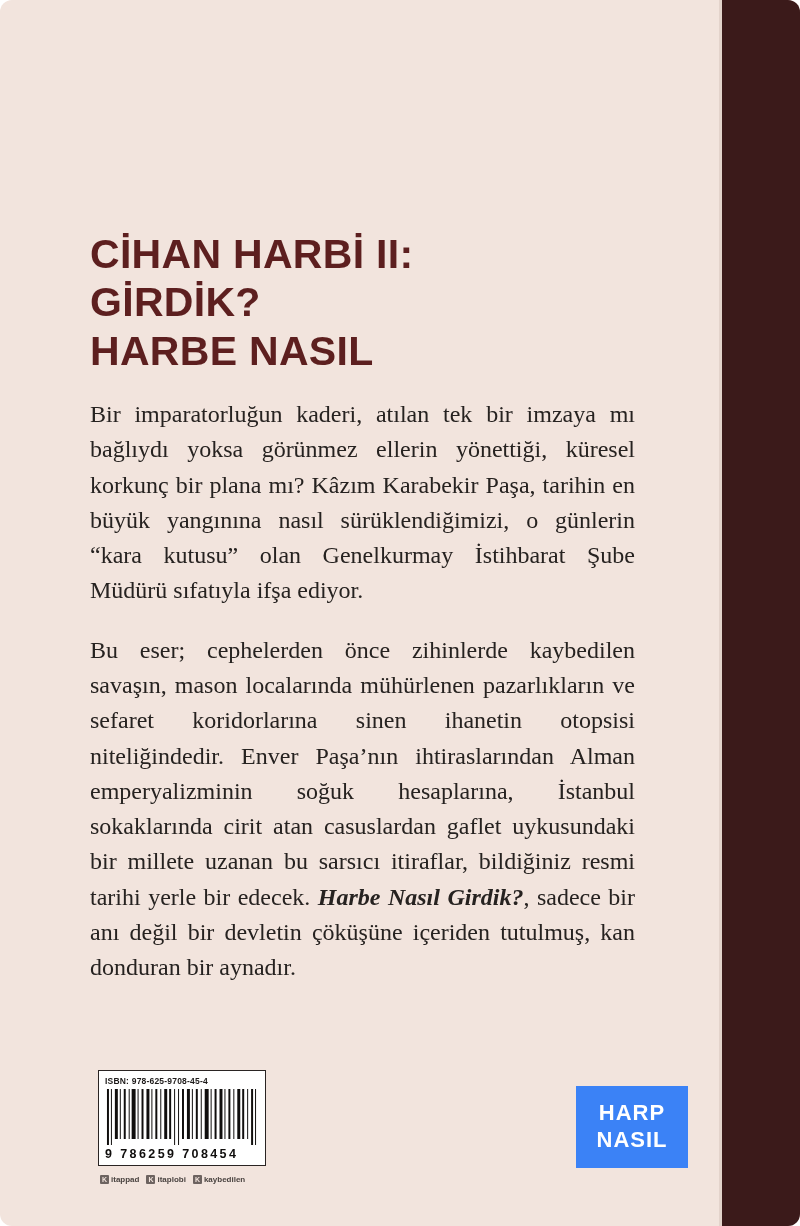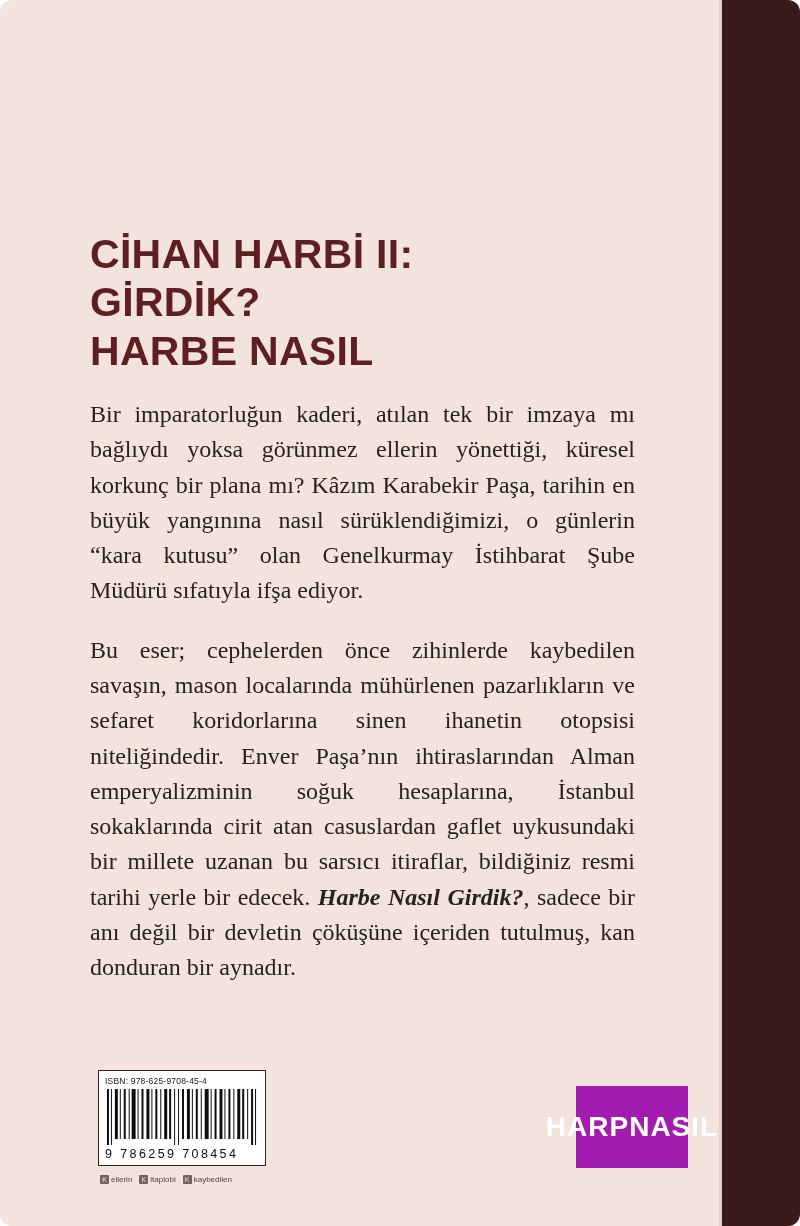--- a/index.html
+++ b/index.html
@@ -72,20 +72,21 @@
   }
   .para:last-child { margin-bottom: 0; }
   .para em { font-style: italic; font-weight: bold; }
 
   
   .barcode-block {
     position: absolute;
     left: 98px;
     bottom: 42px;
     width: 160px;
+    font-weight: bold;
   }
   .barcode-box {
     background: #ffffff;
     border: 1px solid #2a2423;
     padding: 5px 6px 4px 6px;
     box-sizing: border-box;
     width: 168px;
   }
   .isbn-text {
     font-family: "Liberation Sans", sans-serif;
@@ -131,29 +132,29 @@
     text-align: center;
     border-radius: 1px;
   }
 
   .publisher {
     position: absolute;
     right: 112px;
     bottom: 58px;
     width: 112px;
     height: 82px;
-    background: #a21caf;
+    background: #3b82f6;
     color: #ffffff;
     display: flex;
-    flex-direction: row;
+    flex-direction: column;
     align-items: center;
     justify-content: center;
     font-family: "Liberation Sans", sans-serif;
     font-weight: bold;
-    font-size: 28px;
+    font-size: 22px;
     line-height: 1.22;
     letter-spacing: 1px;
   }
 </style>
 </head>
 <body>
 
 <div class="page">
 
   <div class="spine-inner-line"></div>
@@ -212,21 +213,21 @@
           <rect x="144" y="0" width="1" height="50"></rect>
           <rect x="148" y="0" width="2" height="56"></rect>
           <rect x="152" y="0" width="1" height="56"></rect>
         </g>
       </svg>
       <div class="barcode-digits">9 786259 708454</div>
     </div>
     <div class="retailers">
       <span class="retailer">
         <span class="mark">K</span>
-        <span>ellerin</span>
+        <span>itappad</span>
       </span>
       <span class="retailer">
         <span class="mark">K</span>
         <span>itaplobi</span>
       </span>
       <span class="retailer">
         <span class="mark">K</span>
         <span>kaybedilen</span>
       </span>
     </div>

